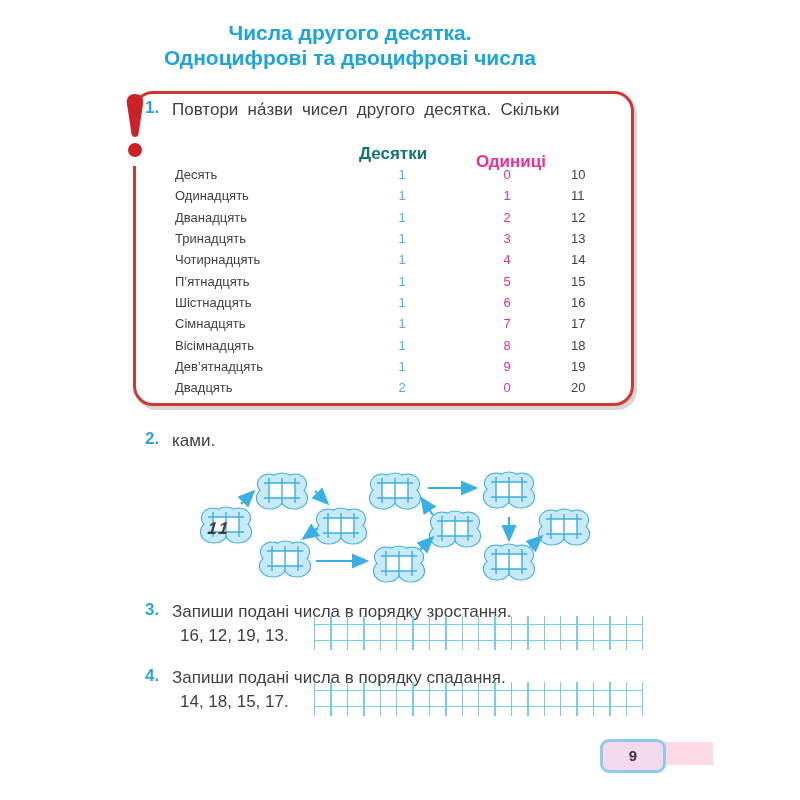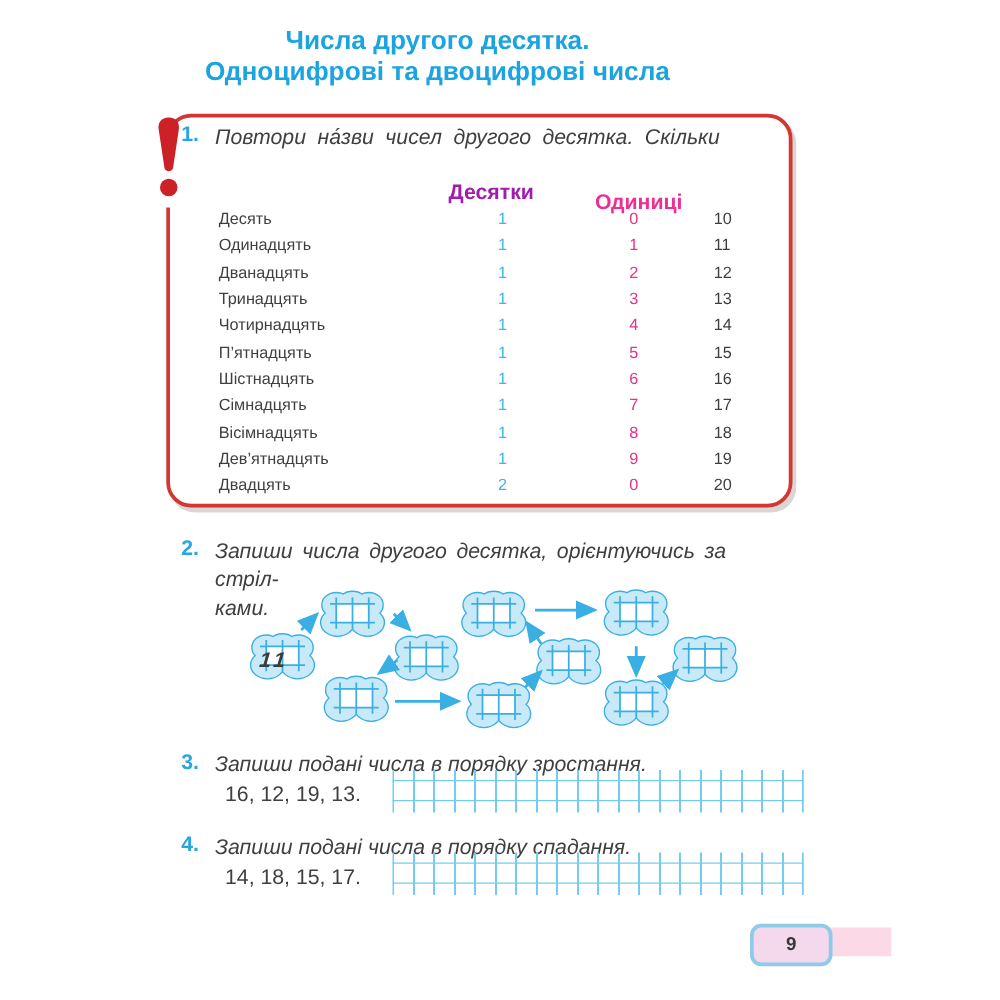--- a/index.html
+++ b/index.html
@@ -19,25 +19,25 @@
   .red-box{
     left:133px;top:91px;width:495px;height:309px;
     border:3.5px solid #d23732;border-radius:20px;
     box-shadow:3px 4px 0 rgba(185,183,178,.55);
     background:#ffffff;
   }
   .excl-backing{left:128px;top:100px;width:11px;height:66px;background:#ffffff;}
   .excl-icon{left:123px;top:92px;width:24px;height:70px;}
 
   .task-num{font-weight:bold;font-size:17px;color:#2aa6df;}
-  .task-text{font-size:17px;line-height:23px;color:#3f3f3e;font-style:italic;}
+  .task-text{font-size:17px;line-height:23px;color:#3f3f3e;}
 
   
   .col-head{font-weight:bold;font-size:17px;text-align:center;width:90px;}
-  .head-tens{color:#a21caf;}
+  .head-tens{color:#0f766e;}
   .head-units{color:#ed2e92;}
   .trow{left:0;width:800px;height:21px;font-size:13px;}
   .trow span{position:absolute;display:block;}
   .tname{left:175px;}
   .ttens{left:380px;width:44px;text-align:center;color:#3db7e8;}
   .tunits{left:485px;width:44px;text-align:center;color:#e8308a;}
   .ttotal{left:571px;width:40px;text-align:left;color:#3f3f3e;}
 
   
   .grid-strip{
@@ -152,21 +152,20 @@
 </div>
 <div class="abs trow" style="top:380px">
   <span class="tname">Двадцять</span>
   <span class="ttens">2</span>
   <span class="tunits">0</span>
   <span class="ttotal">20</span>
 </div>
 
 <span class="abs task-num" style="left:145px;top:429px;">2.</span>
 <div class="abs task-text" style="left:172px;top:429px;width:466px;">
-  <div class="ws3">Запиши числа другого десятка, орієнтуючись за стріл-</div>
   <div>ками.</div>
 </div>
 
 <svg class="abs" style="left:170px;top:465px;" width="450" height="125" viewBox="0 0 450 125">
   <defs>
     <marker id="ah" markerWidth="9" markerHeight="8" refX="6.5" refY="3.5" orient="auto">
       <path d="M0,0 L8,3.5 L0,7 Z" fill="#39afe3"></path>
     </marker>
     <g id="cloud">
       <g stroke="#39afe3" stroke-width="2.2" fill="#c8e9f8">

